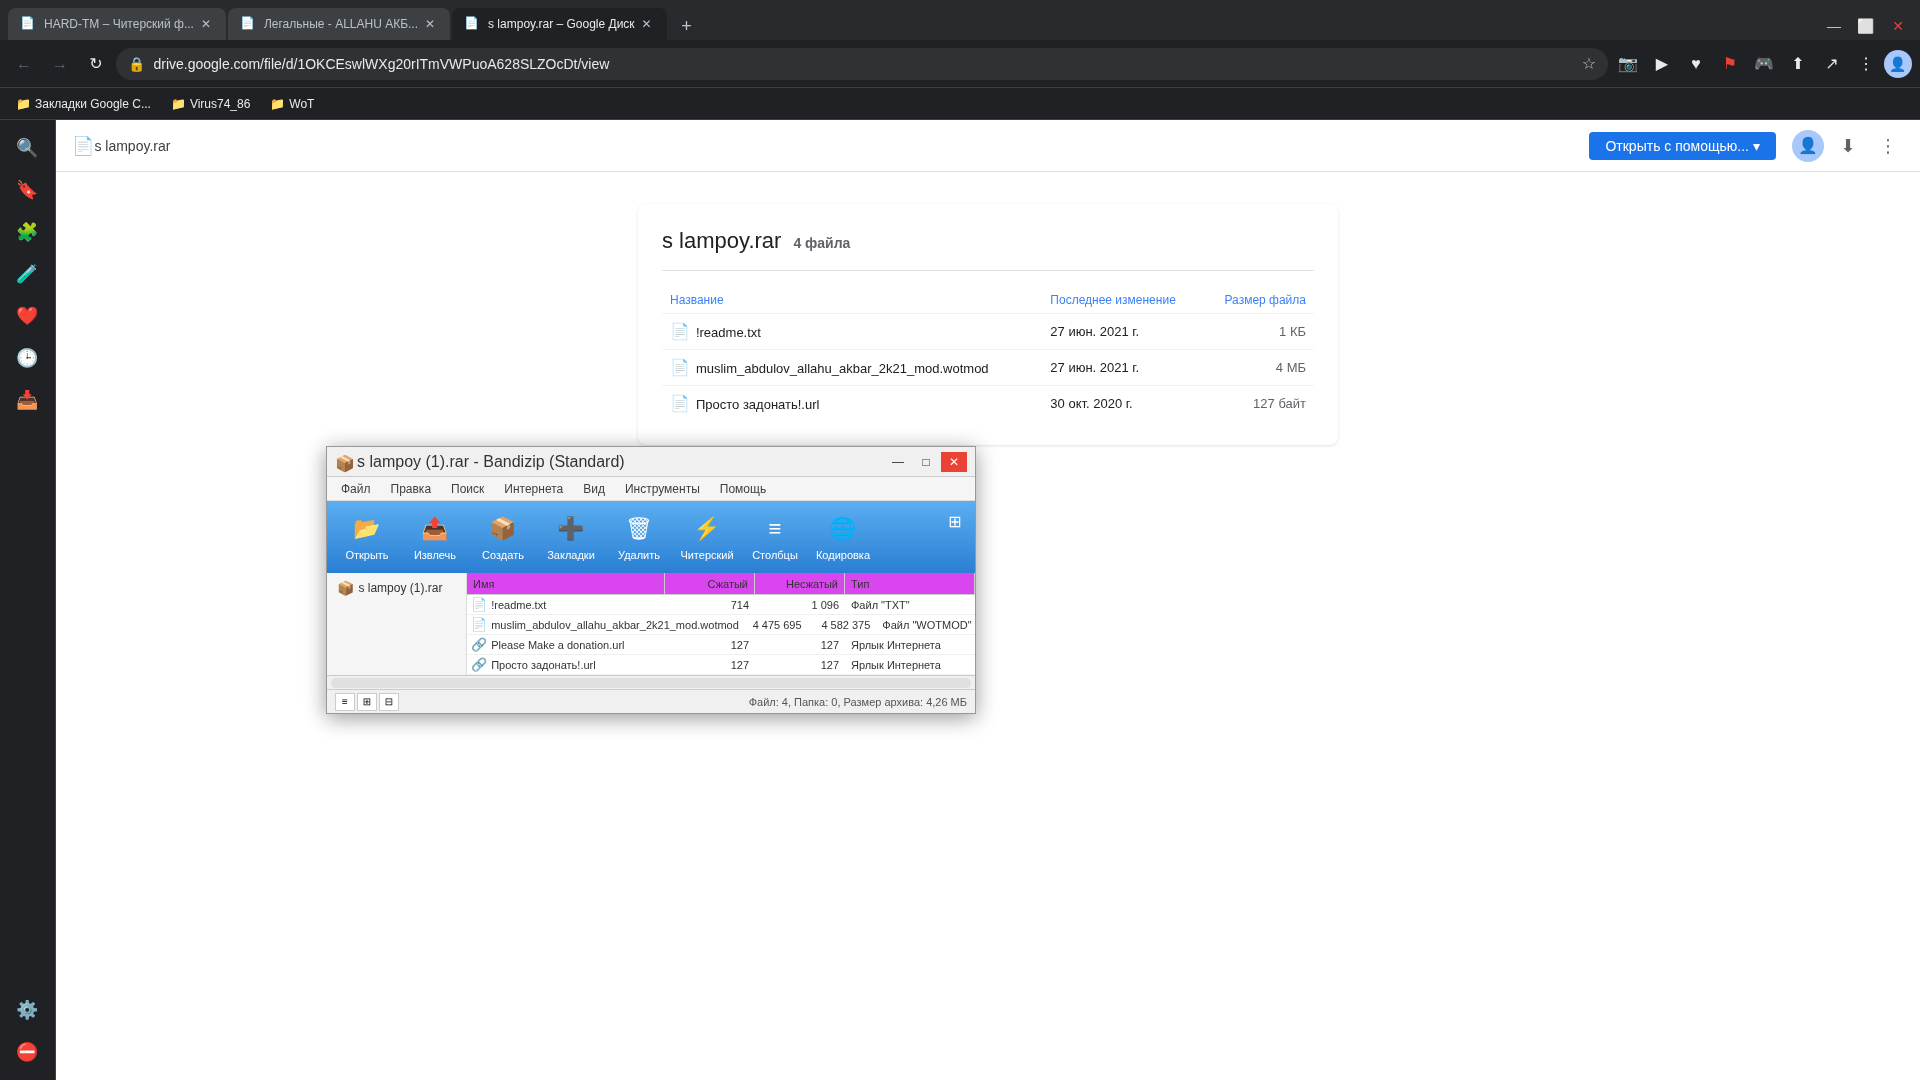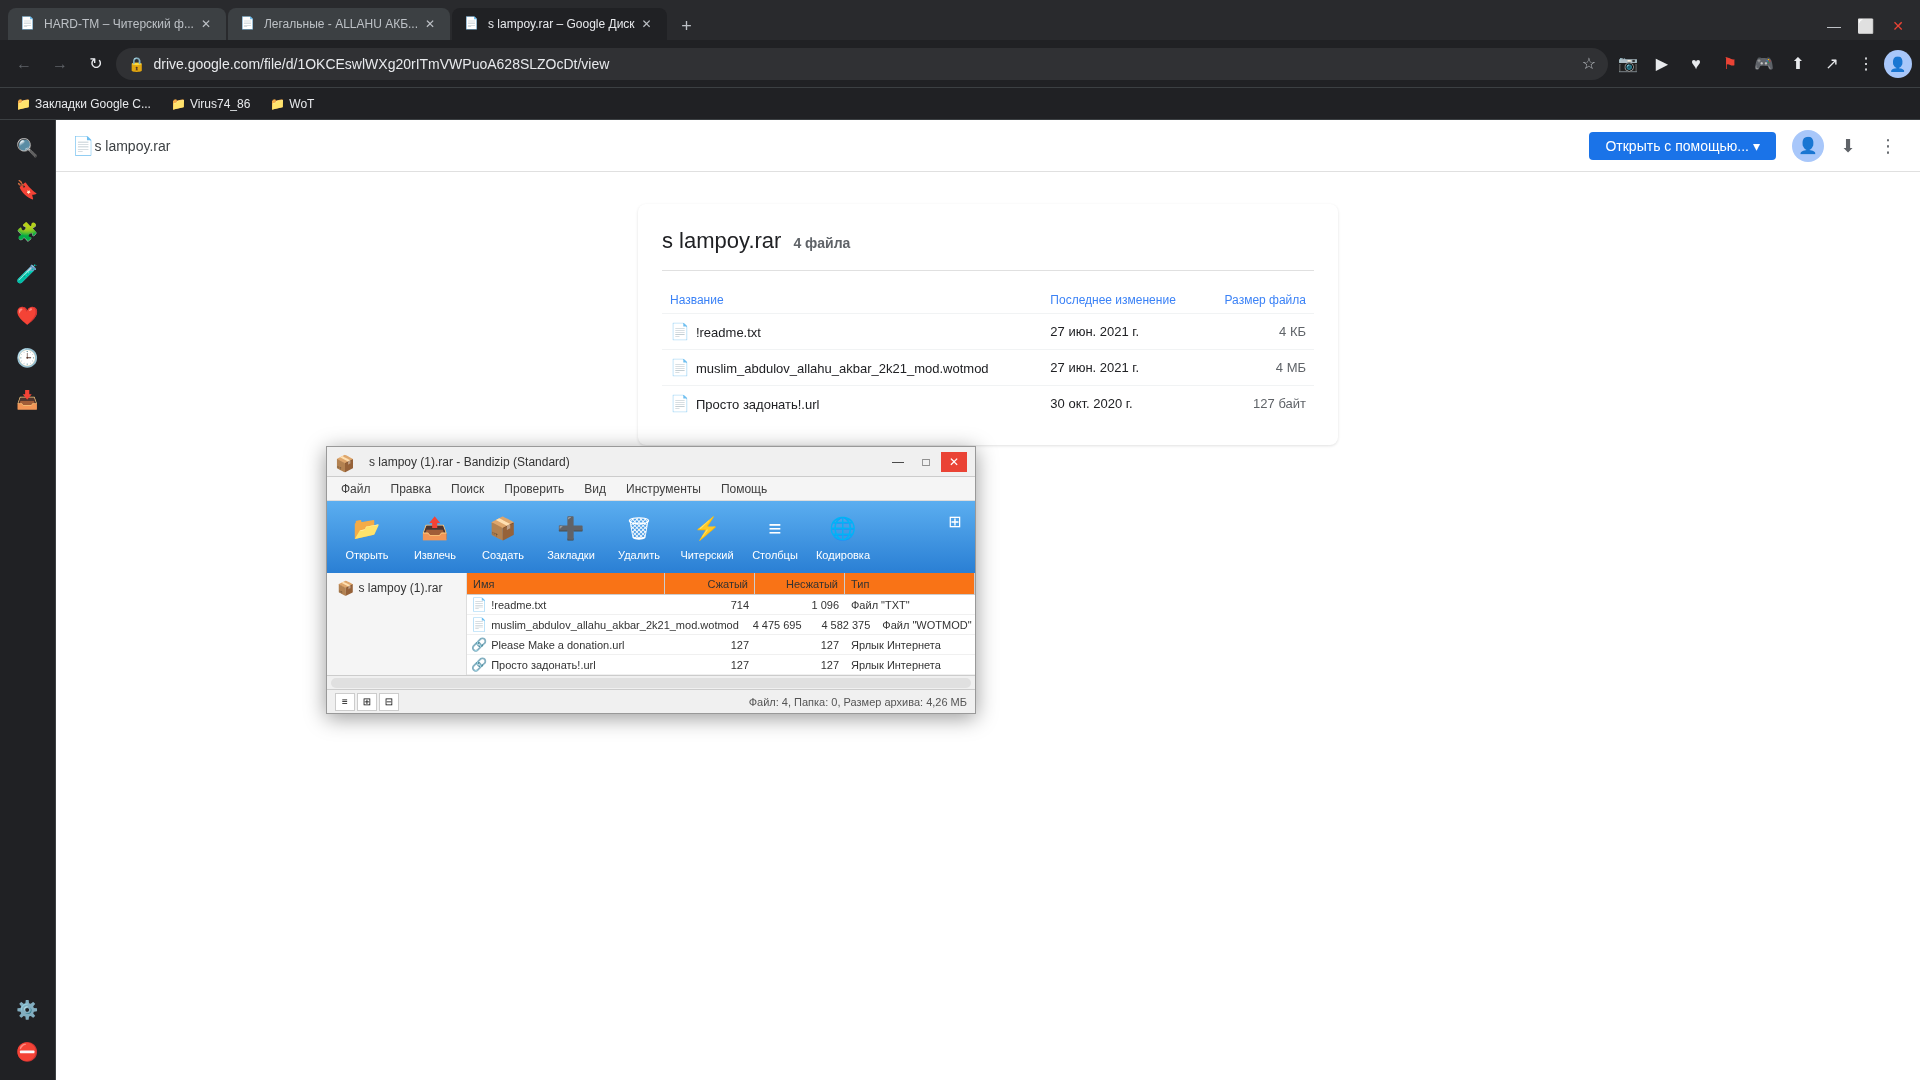--- a/index.html
+++ b/index.html
@@ -61,21 +61,21 @@
     .archive-table th { text-align: left; font-size: 12px; color: #3b82f6; font-weight: 400; padding: 6px 8px; }
     .archive-table th.right { text-align: right; }
     .archive-table td { padding: 8px; font-size: 13px; color: #202124; border-top: 1px solid #f1f3f4; }
     .archive-table td.right { text-align: right; color: #5f6368; }
     .file-icon-blue { color: #4285f4; font-size: 16px; margin-right: 6px; }
 
     
     .bandizip-overlay { position: absolute; top: 326px; left: 270px; width: 650px; background: #fff; border: 1px solid #999; box-shadow: 0 4px 20px rgba(0,0,0,0.4); display: flex; flex-direction: column; }
     .bandizip-titlebar { height: 30px; background: #f0f0f0; display: flex; align-items: center; padding: 0 8px; border-bottom: 1px solid #ccc; }
     .bandizip-title-icon { width: 16px; height: 16px; margin-right: 6px; }
-    .bandizip-title-text { flex: 1; font-size: 12px; color: #333; margin-left: 12px; }
+    .bandizip-title-text { flex: 1; font-size: 16px; color: #333; }
     .bandizip-wm-buttons { display: flex; gap: 2px; }
     .wm-btn { width: 26px; height: 20px; display: flex; align-items: center; justify-content: center; font-size: 12px; cursor: pointer; border: none; }
     .wm-btn-min { background: #f0f0f0; color: #333; }
     .wm-btn-max { background: #f0f0f0; color: #333; }
     .wm-btn-close { background: #ea4335; color: white; }
 
     
     .bandizip-menubar { height: 24px; background: #f5f5f5; display: flex; align-items: center; padding: 0 4px; border-bottom: 1px solid #ddd; }
     .menu-item { padding: 2px 10px; font-size: 12px; color: #404040; cursor: pointer; }
 
@@ -86,21 +86,21 @@
     .tb-btn-spacer { flex: 1; }
     .tb-grid-btn { width: 24px; height: 24px; display: flex; align-items: center; justify-content: center; color: white; cursor: pointer; align-self: flex-start; margin-top: 4px; }
 
     
     .bandizip-body { display: flex; flex: 1; overflow: hidden; }
     .bandizip-sidebar { width: 140px; background: #f5f5f5; border-right: 1px solid #ddd; padding: 4px; }
     .sidebar-tree-item { display: flex; align-items: center; gap: 4px; padding: 3px 6px; font-size: 12px; color: #333; cursor: pointer; border-radius: 2px; }
     .sidebar-tree-item .item-icon { font-size: 14px; color: #e8a02a; }
 
     .bandizip-filelist { flex: 1; overflow: hidden; display: flex; flex-direction: column; }
-    .filelist-header { display: flex; background: #f97316; border-bottom: 1px solid #ccc; height: 22px; align-items: center; }
+    .filelist-header { display: flex; background: #d946ef; border-bottom: 1px solid #ccc; height: 22px; align-items: center; }
     .col-header { font-size: 11px; color: #333; padding: 0 6px; cursor: pointer; user-select: none; border-right: 1px solid #ccc; height: 100%; display: flex; align-items: center; }
     .col-name { flex: 1; }
     .col-compressed { width: 90px; text-align: right; justify-content: flex-end; }
     .col-uncompressed { width: 90px; text-align: right; justify-content: flex-end; }
     .col-type { width: 130px; }
 
     .filelist-rows { flex: 1; overflow-y: auto; }
     .file-row { display: flex; align-items: center; height: 20px; border-bottom: 1px solid #f0f0f0; }
     .file-row .col-name { display: flex; align-items: center; gap: 4px; font-size: 11px; color: #333; padding-left: 4px; }
     .file-row .col-compressed { font-size: 11px; color: #333; padding-right: 6px; text-align: right; }
@@ -257,21 +257,21 @@
                 <tr>
                   <th>Название</th>
                   <th>Последнее изменение</th>
                   <th class="right">Размер файла</th>
                 </tr>
               </thead>
               <tbody id="drive-file-rows">
               <tr>
     <td><span class="file-icon-blue">📄</span><span>!readme.txt</span></td>
     <td>27 июн. 2021 г.</td>
-    <td class="right">4 КБ</td>
+    <td class="right">1 КБ</td>
   </tr>
                   <tr>
     <td><span class="file-icon-blue">📄</span><span>muslim_abdulov_allahu_akbar_2k21_mod.wotmod</span></td>
     <td>27 июн. 2021 г.</td>
     <td class="right">4 МБ</td>
   </tr>
                   <tr>
     <td><span class="file-icon-blue">📄</span><span>Просто задонать!.url</span></td>
     <td>30 окт. 2020 г.</td>
     <td class="right">127 байт</td>
@@ -291,21 +291,21 @@
             <button class="wm-btn wm-btn-min">—</button>
             <button class="wm-btn wm-btn-max">□</button>
             <button class="wm-btn wm-btn-close">✕</button>
           </div>
         </div>
 
         <div class="bandizip-menubar">
           <div class="menu-item">Файл</div>
           <div class="menu-item">Правка</div>
           <div class="menu-item">Поиск</div>
-          <div class="menu-item">Проверить</div>
+          <div class="menu-item">Интернета</div>
           <div class="menu-item">Вид</div>
           <div class="menu-item">Инструменты</div>
           <div class="menu-item">Помощь</div>
         </div>
 
         <div class="bandizip-toolbar">
           <div class="tb-btn">
             <div class="tb-icon">📂</div>
             <span>Открыть</span>
           </div>

